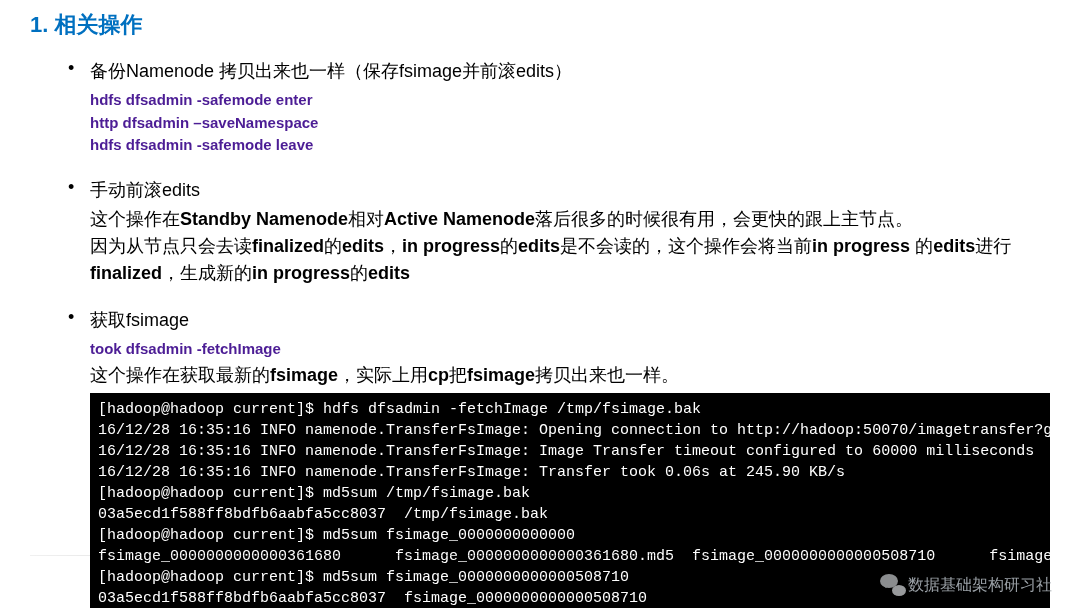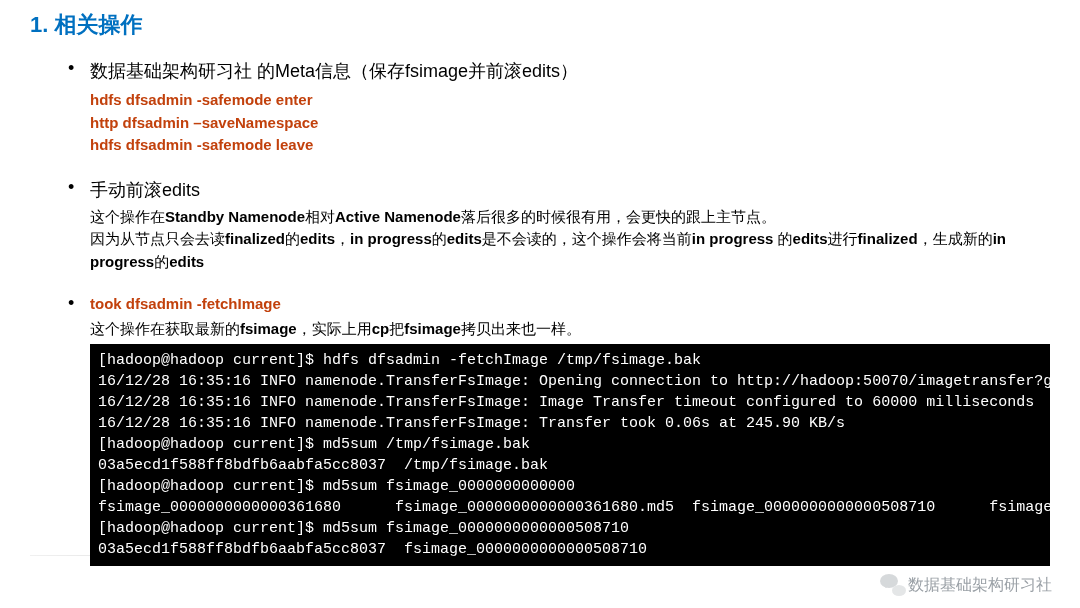--- a/index.html
+++ b/index.html
@@ -41,25 +41,25 @@
       color: #000;
       line-height: 1.5;
     }
     .cmd-block {
       margin-top: 4px;
       padding-left: 0;
     }
     .cmd {
       font-size: 15px;
       font-weight: bold;
-      color: #c2410c;
+      color: #4c1d95;
       line-height: 1.5;
     }
     .explain {
-      font-size: 15px;
+      font-size: 18px;
       color: #000;
       line-height: 1.5;
       margin-top: 2px;
     }
     .explain .bold-seg { font-weight: bold; }
     .terminal {
       background: #000;
       color: #fff;
       font-family: "Courier New", monospace;
       font-size: 15px;
@@ -115,34 +115,35 @@
   </style>
 </head>
 <body>
 
 <div class="content">
   <div class="section-title">1. 相关操作</div>
 
   <ul class="bullet-list">
 
     <li class="bullet-item">
-      <div class="item-title">数据基础架构研习社 的Meta信息（保存fsimage并前滚edits）</div>
+      <div class="item-title">备份Namenode 拷贝出来也一样（保存fsimage并前滚edits）</div>
       <div class="cmd-block">
         <div class="cmd">hdfs dfsadmin -safemode enter</div>
         <div class="cmd">http dfsadmin –saveNamespace</div>
         <div class="cmd">hdfs dfsadmin -safemode leave</div>
       </div>
     </li>
 
     <li class="bullet-item">
       <div class="item-title">手动前滚edits</div>
       <div class="explain">这个操作在<span class="bold-seg">Standby Namenode</span>相对<span class="bold-seg">Active Namenode</span>落后很多的时候很有用，会更快的跟上主节点。<br>因为从节点只会去读<span class="bold-seg">finalized</span>的<span class="bold-seg">edits</span>，<span class="bold-seg">in progress</span>的<span class="bold-seg">edits</span>是不会读的，这个操作会将当前<span class="bold-seg">in progress</span> 的<span class="bold-seg">edits</span>进行<span class="bold-seg">finalized</span>，生成新的<span class="bold-seg">in progress</span>的<span class="bold-seg">edits</span></div>
     </li>
 
     <li class="bullet-item">
+      <div class="item-title">获取fsimage</div>
       <div class="cmd-block">
         <div class="cmd">took dfsadmin -fetchImage</div>
       </div>
       <div class="explain">这个操作在获取最新的<span class="bold-seg">fsimage</span>，实际上用<span class="bold-seg">cp</span>把<span class="bold-seg">fsimage</span>拷贝出来也一样。</div>
       <div class="terminal" id="terminal">[hadoop@hadoop current]$ hdfs dfsadmin -fetchImage /tmp/fsimage.bak
 16/12/28 16:35:16 INFO namenode.TransferFsImage: Opening connection to http://hadoop:50070/imagetransfer?getimage=1&amp;txid=latest
 16/12/28 16:35:16 INFO namenode.TransferFsImage: Image Transfer timeout configured to 60000 milliseconds
 16/12/28 16:35:16 INFO namenode.TransferFsImage: Transfer took 0.06s at 245.90 KB/s
 [hadoop@hadoop current]$ md5sum /tmp/fsimage.bak
 03a5ecd1f588ff8bdfb6aabfa5cc8037  /tmp/fsimage.bak

